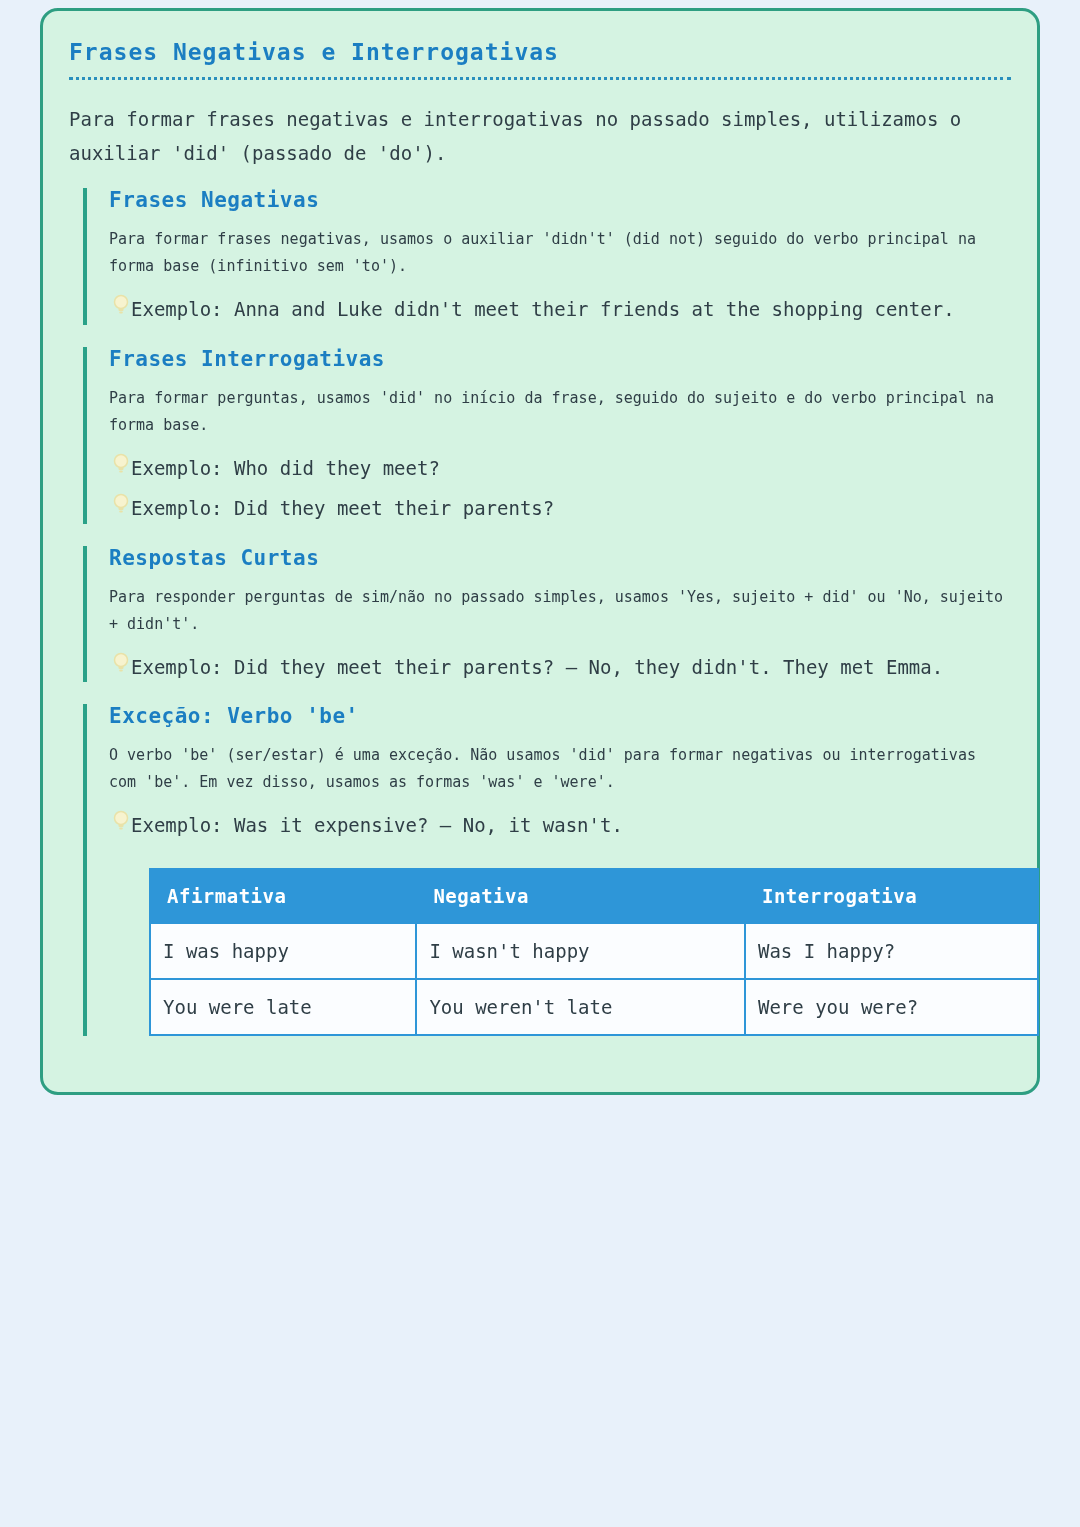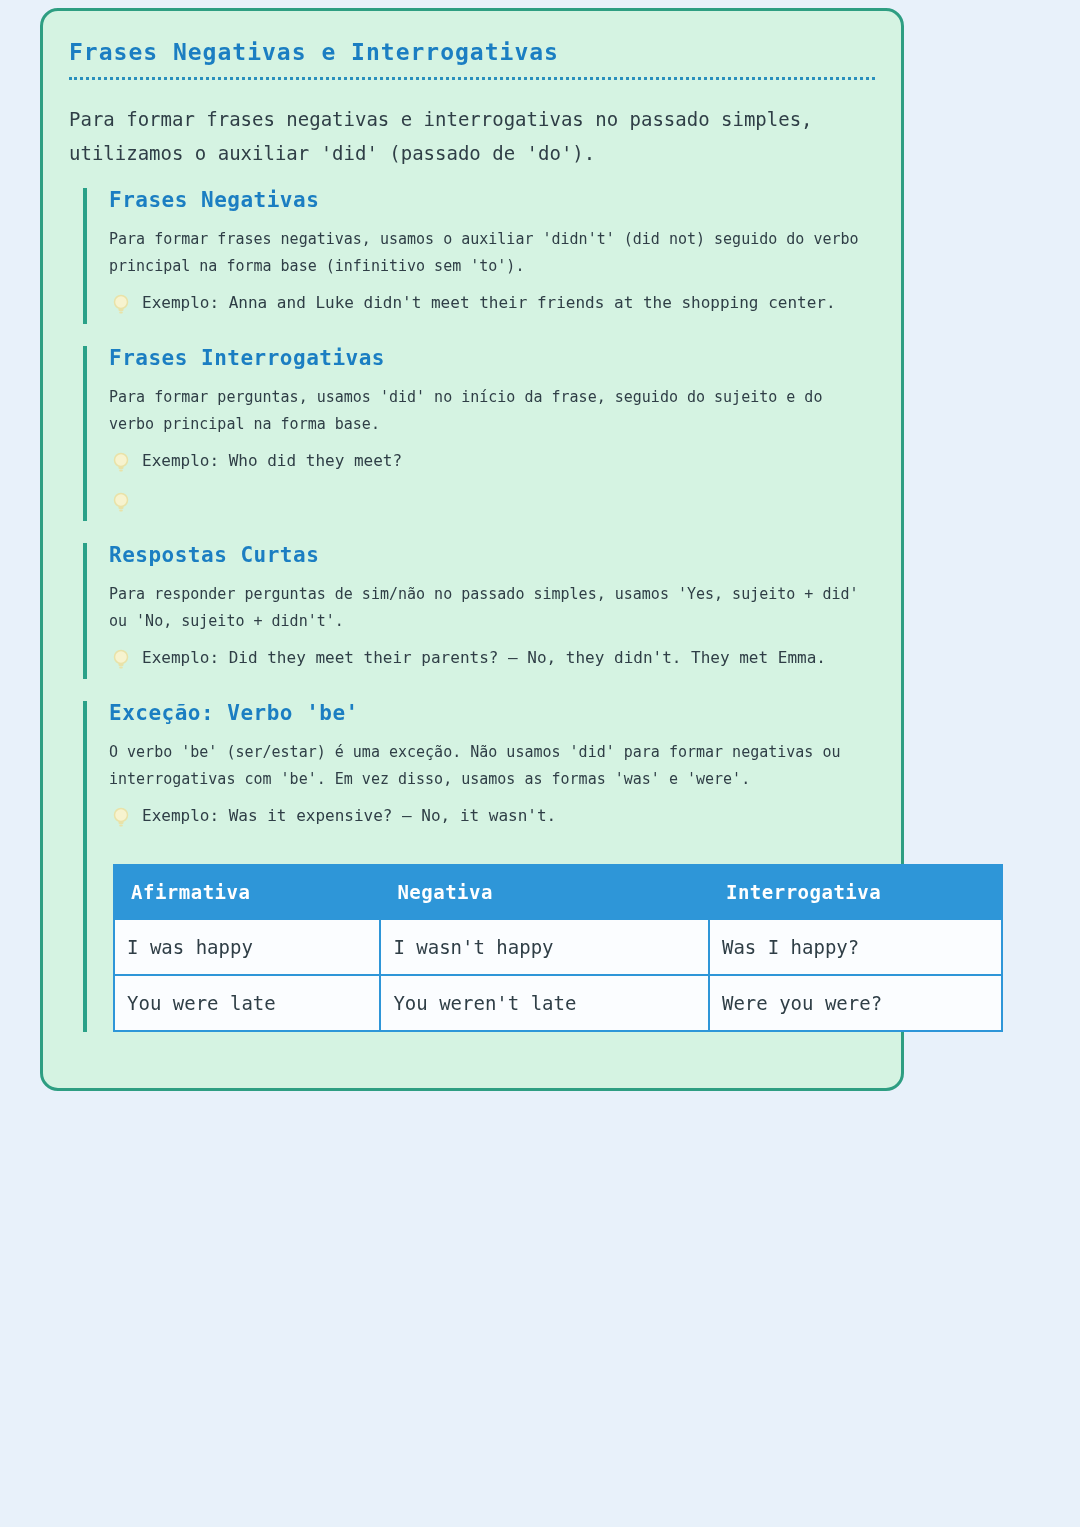--- a/index.html
+++ b/index.html
@@ -14,21 +14,21 @@
     min-height: 1527px;
     background: #e8f1fa;
     padding: 8px 40px 40px 40px;
   }
 
   .card {
     background: #d5f3e2;
     border: 3px solid #2e9e82;
     border-radius: 18px;
     padding: 28px 26px 34px 26px;
-    width: 864px;
+    width: 1000px;
   }
 
   .title {
     color: #1b7ec2;
     font-size: 23px;
     font-weight: bold;
     letter-spacing: 1px;
     padding-bottom: 12px;
     border-bottom: 3px dotted #2a8fbd;
     margin-bottom: 22px;
@@ -58,44 +58,45 @@
 
   .section .body {
     color: #2f3e46;
     font-size: 15px;
     line-height: 1.8;
     margin-bottom: 10px;
   }
 
   .example {
     display: flex;
-    align-items: flex-start;
-    gap: 11px;
+    align-items: flex-end;
+    gap: 0;
     margin: 6px 0 6px 4px;
     color: #2f3e46;
-    font-size: 16px;
+    font-size: 19px;
     line-height: 1.6;
   }
 
   .bulb {
     flex: 0 0 18px;
     margin-top: 4px;
     display: inline-block;
   }
 
   .example .ex-text { flex: 1; }
 
   .table-wrap {
     margin: 28px 0 6px 4px;
   }
 
   table.grammar {
     border-collapse: collapse;
     width: 890px;
     background: #fbfdff;
+    margin-left: 36px;
   }
 
   table.grammar th {
     background: #2e96d8;
     color: #ffffff;
     font-size: 19px;
     font-weight: bold;
     text-align: left;
     padding: 15px 16px;
     border: 2px solid #2e96d8;
@@ -153,20 +154,21 @@
         <span class="ex-text">Exemplo: Who did they meet?</span>
       </div>
       <div class="example">
         <span class="bulb">
           <svg width="16" height="22" viewBox="0 0 16 22" aria-hidden="true">
             <circle cx="8" cy="8" r="6.5" fill="#f7f3cf" stroke="#e9e2a8" stroke-width="1.5"></circle>
             <rect x="5.5" y="14" width="5" height="3" rx="1" fill="#e9e2a8"></rect>
             <rect x="6.2" y="17.5" width="3.6" height="2" rx="1" fill="#e9e2a8"></rect>
           </svg>
         </span>
+        <span class="ex-text">Exemplo: Did they meet their parents?</span>
       </div>
     </section>
 
     <section class="section">
       <h2>Respostas Curtas</h2>
       <p class="body">Para responder perguntas de sim/não no passado simples, usamos 'Yes, sujeito + did' ou 'No, sujeito + didn't'.</p>
       <div class="example">
         <span class="bulb">
           <svg width="16" height="22" viewBox="0 0 16 22" aria-hidden="true">
             <circle cx="8" cy="8" r="6.5" fill="#f7f3cf" stroke="#e9e2a8" stroke-width="1.5"></circle>

